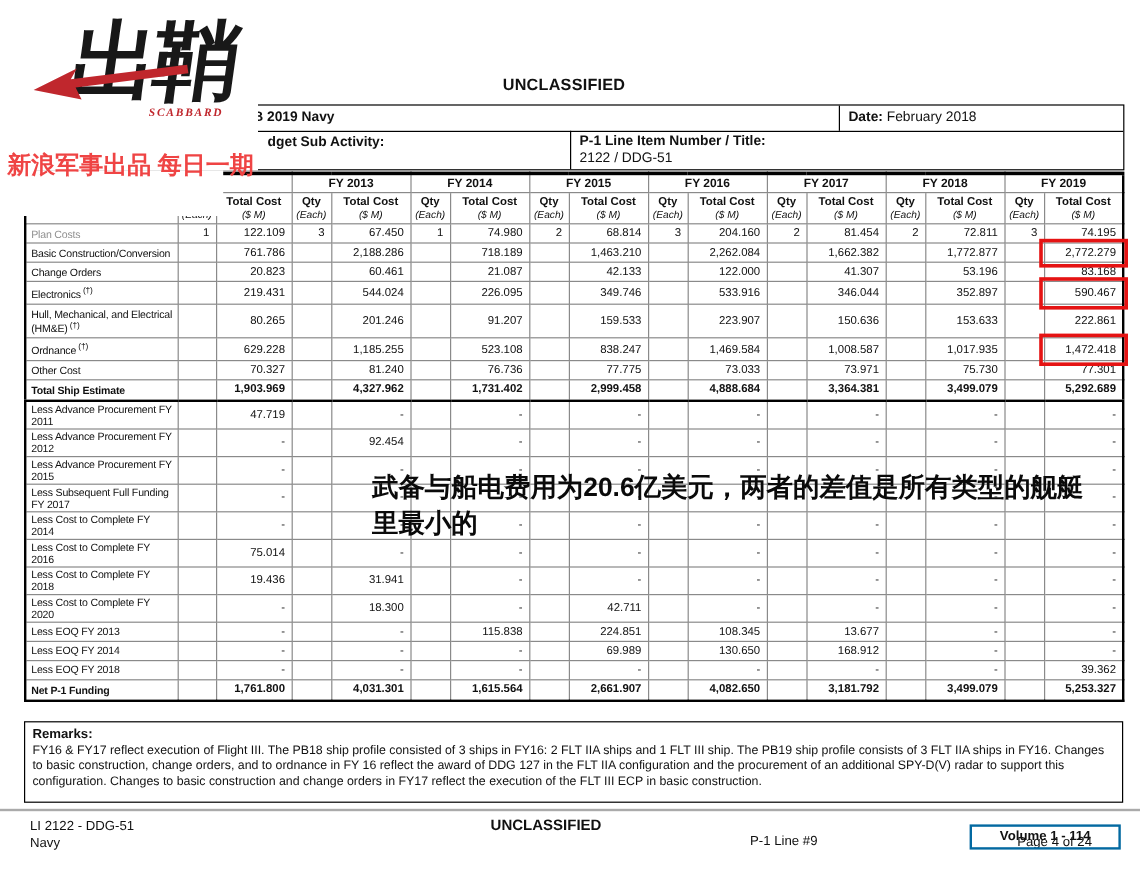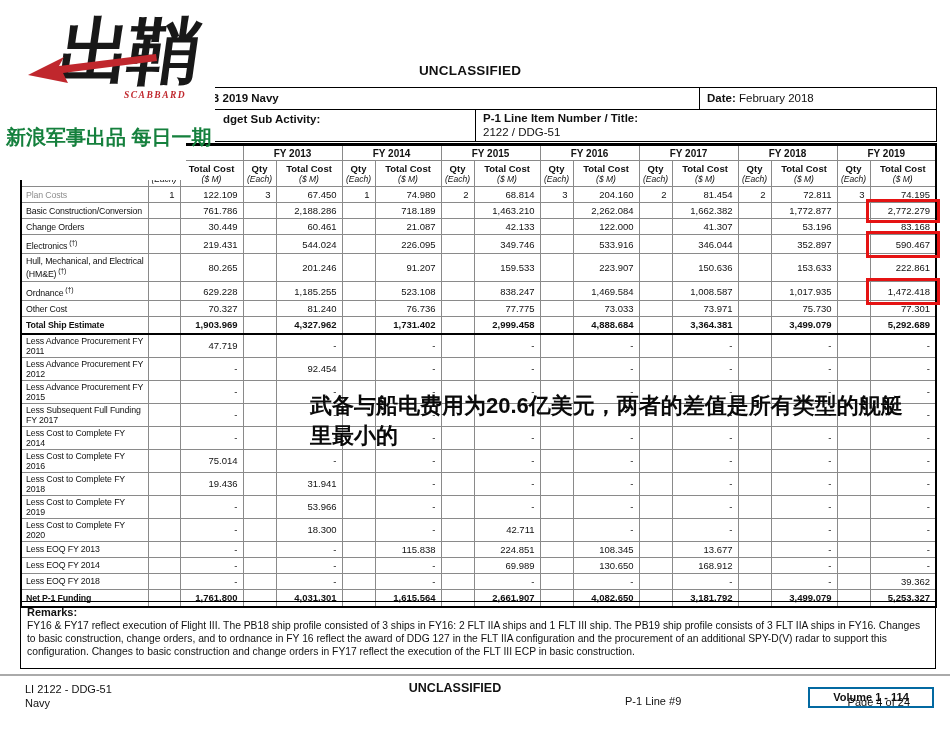--- a/index.html
+++ b/index.html
@@ -65,21 +65,21 @@
   
   .logo-white{position:absolute;background:#fff;z-index:9;}
   #logo-w1{left:0;top:0;width:215px;height:142px;}
   #logo-w2{left:0;top:142px;width:186px;height:38px;}
   #logo-art{position:absolute;left:0;top:0;width:215px;height:180px;z-index:10;}
   #logo-brand{position:absolute;left:60px;top:4px;font-size:72px;font-weight:900;color:#181818;
               transform:skewX(-8deg);font-family:"DejaVu Sans",sans-serif;letter-spacing:-4px;}
   #logo-arrow{position:absolute;left:26px;top:52px;}
   #logo-en{position:absolute;left:124px;top:90px;color:#c0272d;font-style:italic;font-weight:bold;
            font-size:9.5px;letter-spacing:1.5px;font-family:"Liberation Serif",serif;}
-  #logo-tagline{position:absolute;left:6px;top:124px;font-size:20px;font-weight:900;color:#15803d;
+  #logo-tagline{position:absolute;left:6px;top:124px;font-size:20px;font-weight:900;color:#ef4444;
                 white-space:nowrap;}
 </style>
 </head>
 <body>
 
 <div id="page">
 
   <div id="top-class">UNCLASSIFIED</div>
 
   <div id="hdr-box">
@@ -228,21 +228,21 @@
           <td class="num gs"></td>
           <td class="num">1,662.382</td>
           <td class="num gs"></td>
           <td class="num">1,772.877</td>
           <td class="num gs"></td>
           <td class="num hl">2,772.279</td>
         </tr>
         <tr style="height: 16px;">
           <td class="label">Change Orders</td>
           <td class="num"></td>
-          <td class="num">30.449</td>
+          <td class="num">20.823</td>
           <td class="num gs"></td>
           <td class="num">60.461</td>
           <td class="num gs"></td>
           <td class="num">21.087</td>
           <td class="num gs"></td>
           <td class="num">42.133</td>
           <td class="num gs"></td>
           <td class="num">122.000</td>
           <td class="num gs"></td>
           <td class="num">41.307</td>
@@ -459,39 +459,20 @@
           <td class="num">-</td>
           <td class="num gs"></td>
           <td class="num">-</td>
         </tr>
         <tr style="height: 22px;">
           <td class="label">Less Cost to Complete FY 2018</td>
           <td class="num"></td>
           <td class="num">19.436</td>
           <td class="num gs"></td>
           <td class="num">31.941</td>
-          <td class="num gs"></td>
-          <td class="num">-</td>
-          <td class="num gs"></td>
-          <td class="num">-</td>
-          <td class="num gs"></td>
-          <td class="num">-</td>
-          <td class="num gs"></td>
-          <td class="num">-</td>
-          <td class="num gs"></td>
-          <td class="num">-</td>
-          <td class="num gs"></td>
-          <td class="num">-</td>
-        </tr>
-        <tr style="height: 22px;">
-          <td class="label">Less Cost to Complete FY 2019</td>
-          <td class="num"></td>
-          <td class="num">-</td>
-          <td class="num gs"></td>
-          <td class="num">53.966</td>
           <td class="num gs"></td>
           <td class="num">-</td>
           <td class="num gs"></td>
           <td class="num">-</td>
           <td class="num gs"></td>
           <td class="num">-</td>
           <td class="num gs"></td>
           <td class="num">-</td>
           <td class="num gs"></td>
           <td class="num">-</td>

